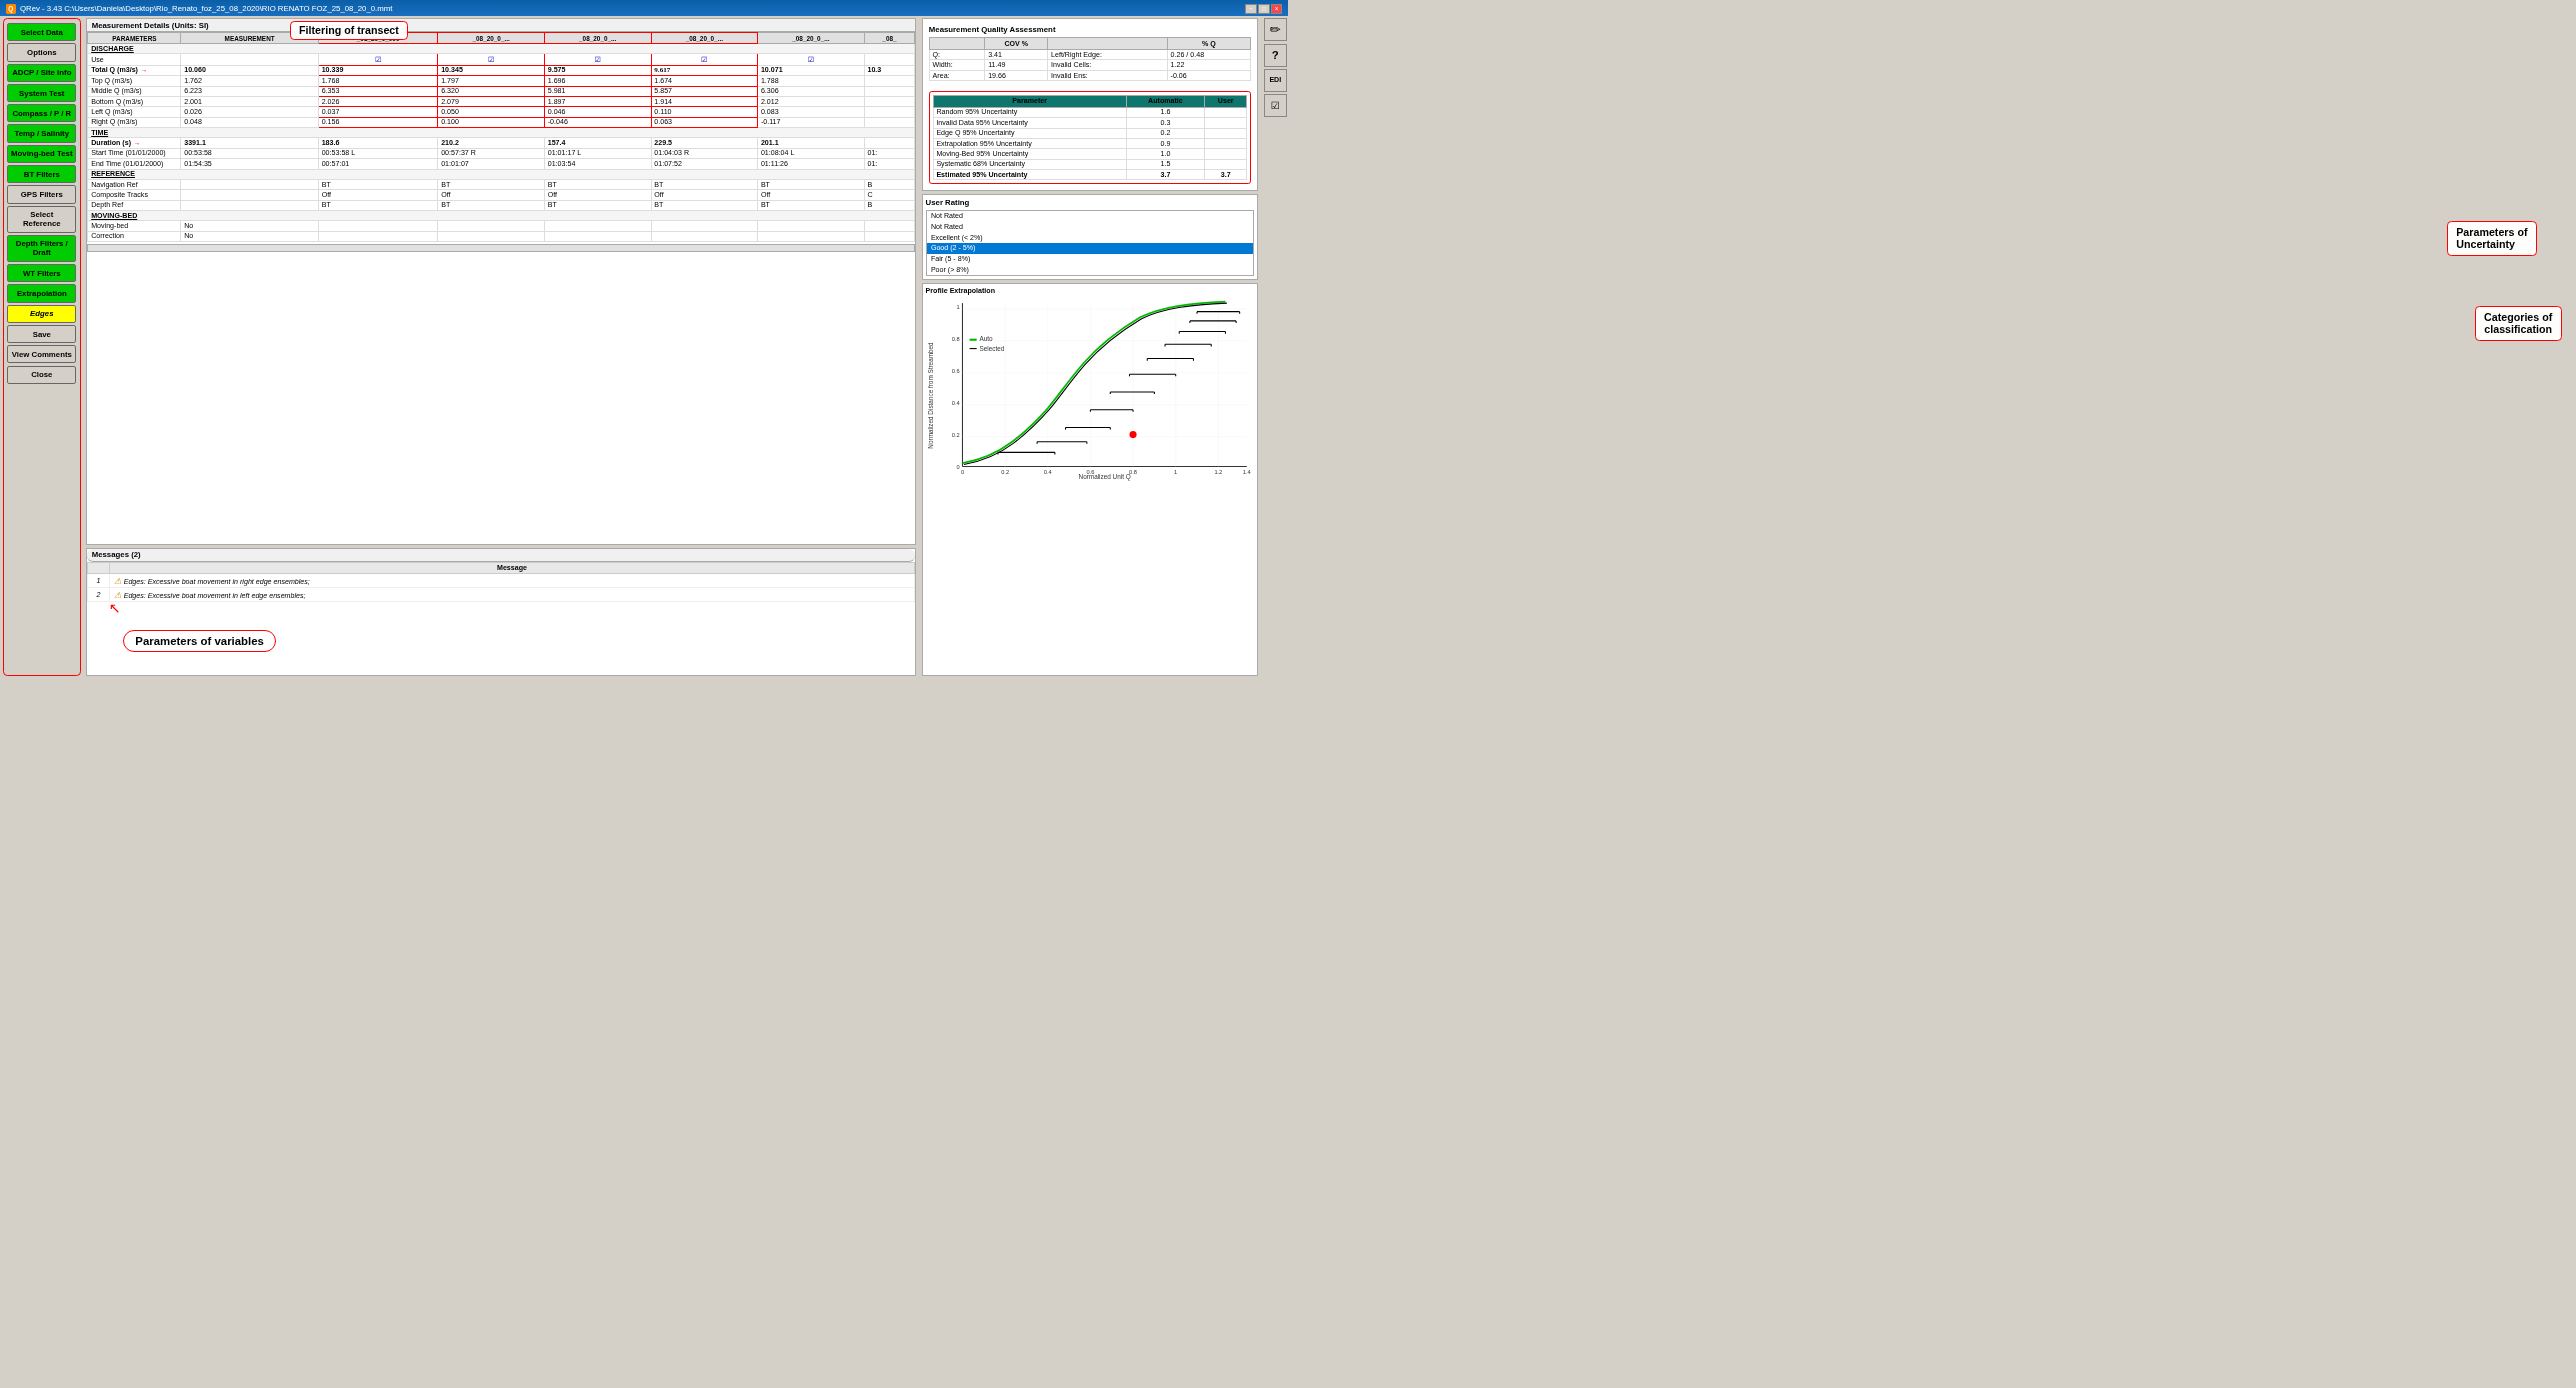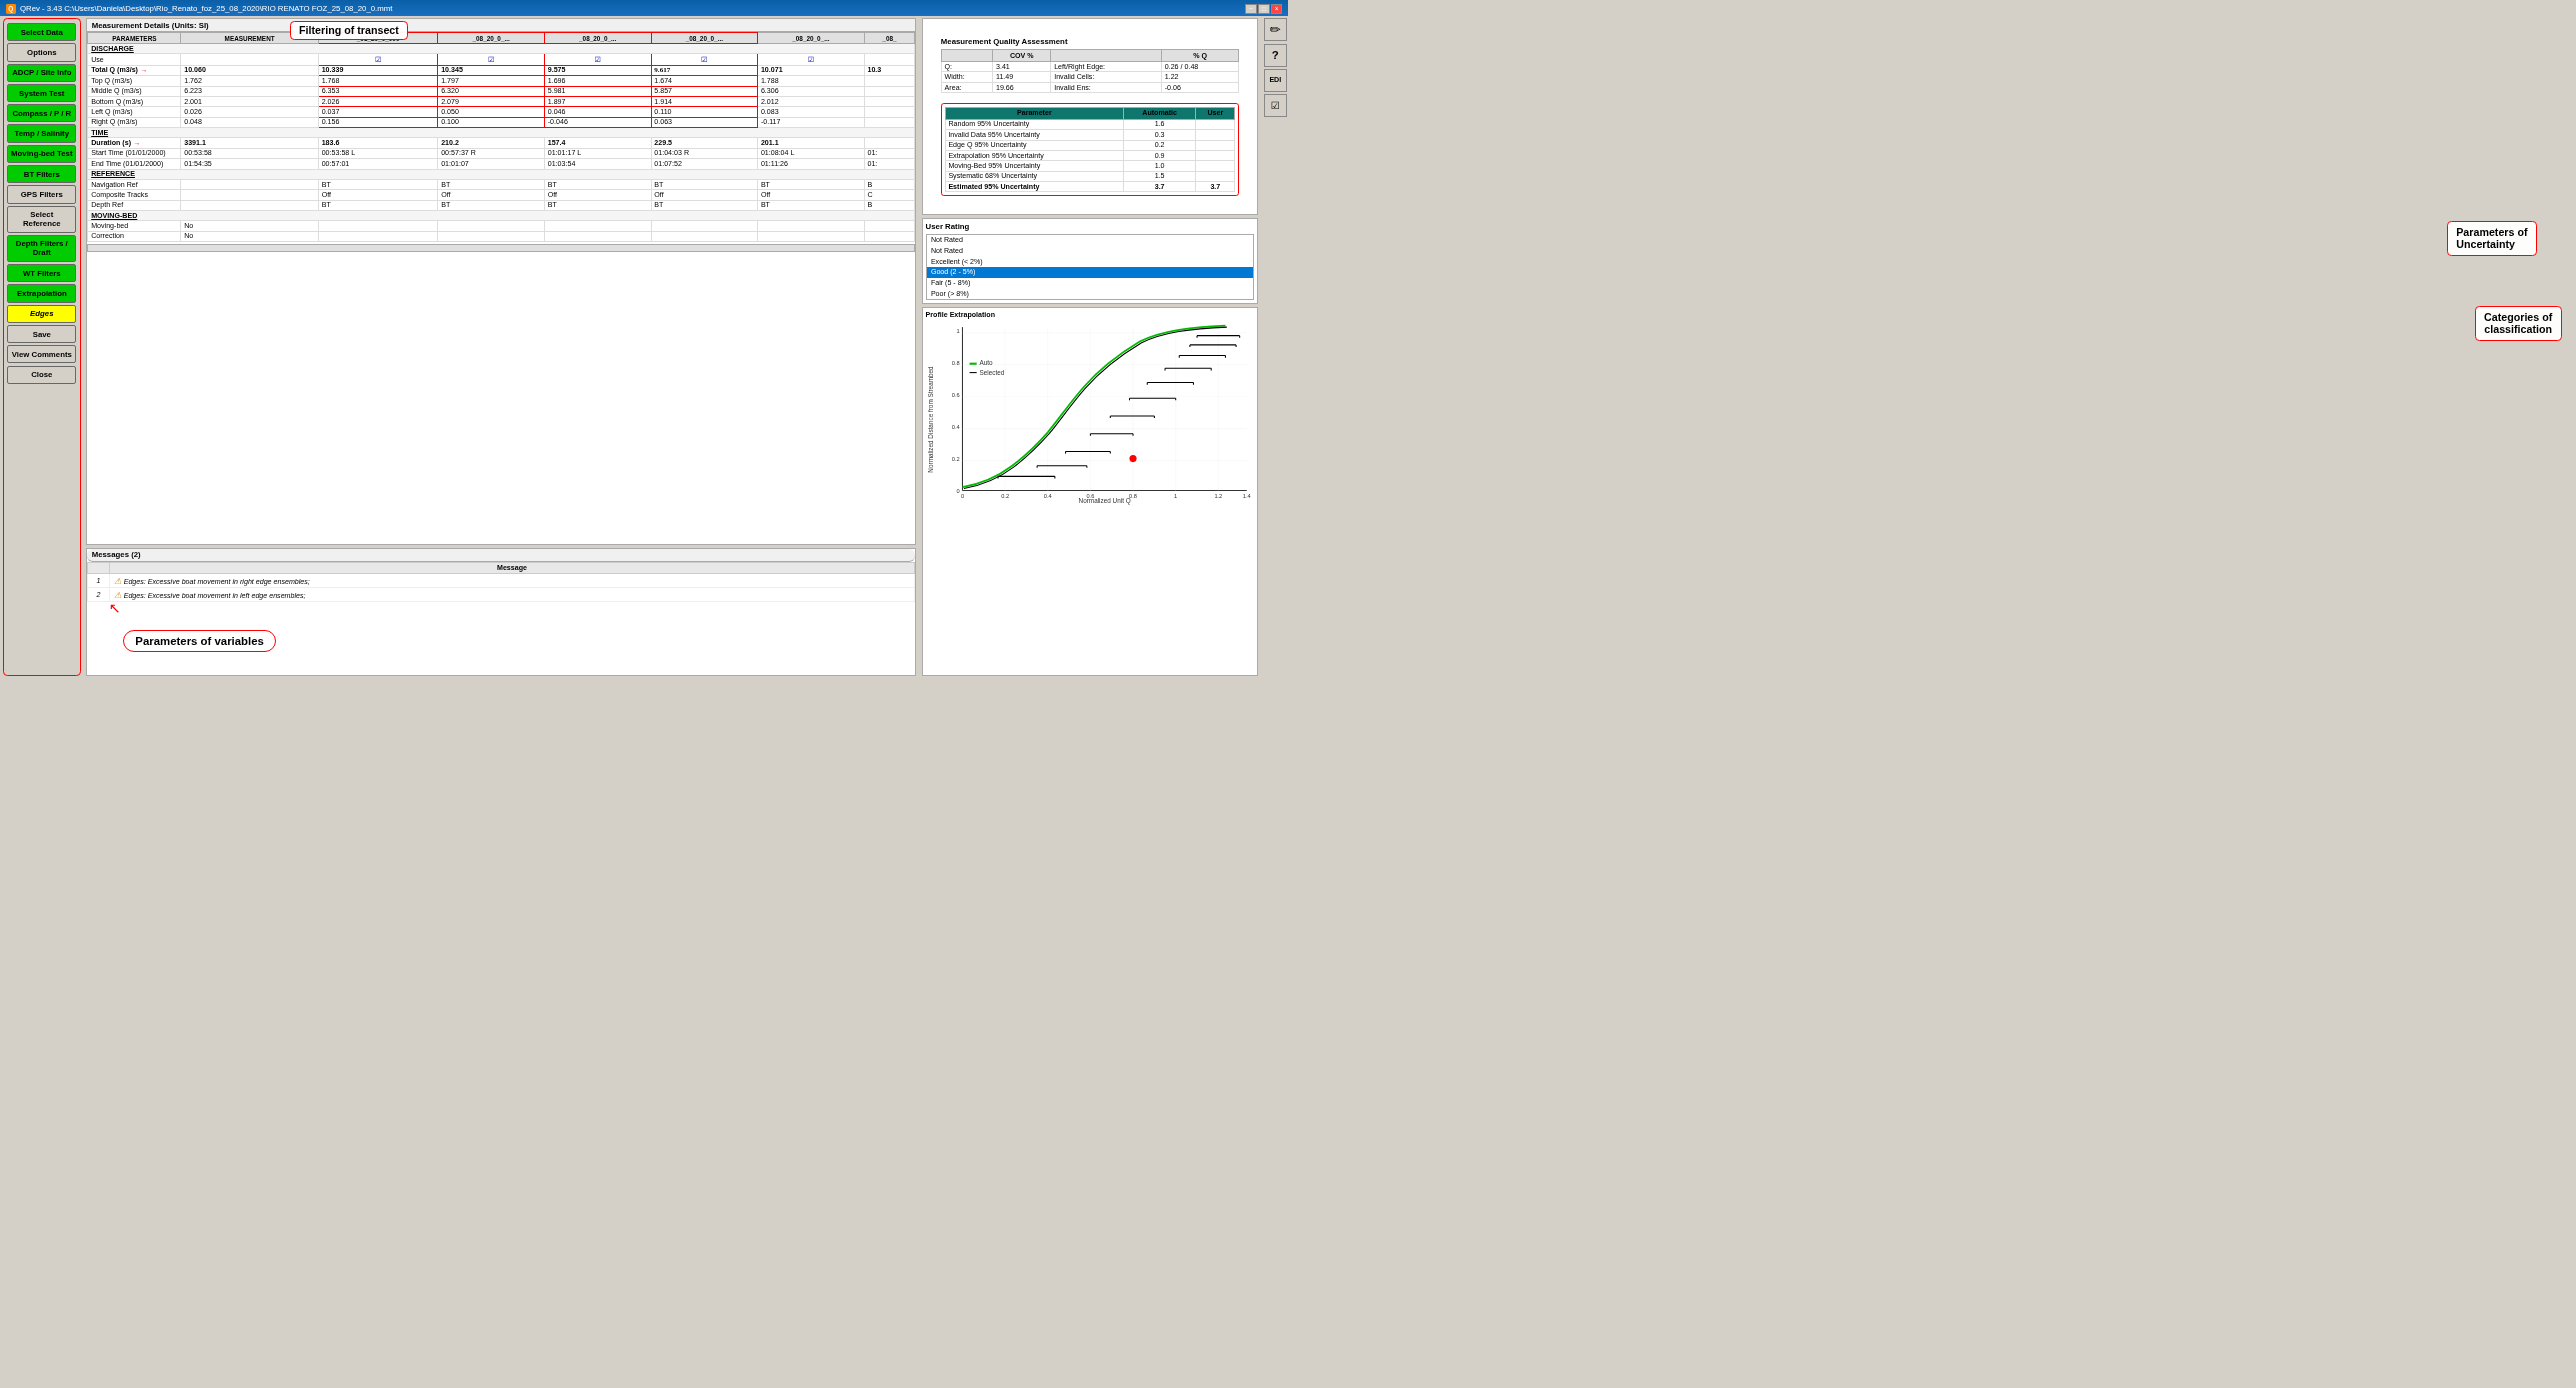--- a/index.html
+++ b/index.html
@@ -156,21 +156,21 @@
       display: flex;
       align-items: center;
       justify-content: center;
       font-size: 10px;
       cursor: pointer;
     }
 
     .mqa-panel {
       background: white;
       border: 0.7px solid #aaa;
-      padding: 18px;
+      padding: 6px;
     }
     .mqa-header {
       font-weight: bold;
       font-size: 7.8px;
       margin-bottom: 2.8px;
     }
     .mqa-table {
       border-collapse: collapse;
       font-size: 7.1px;
       width: 100%;

